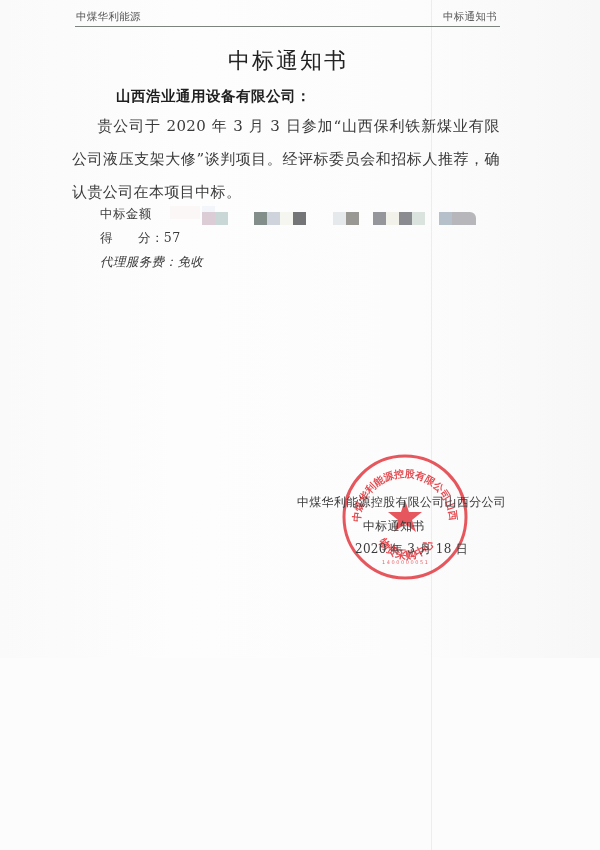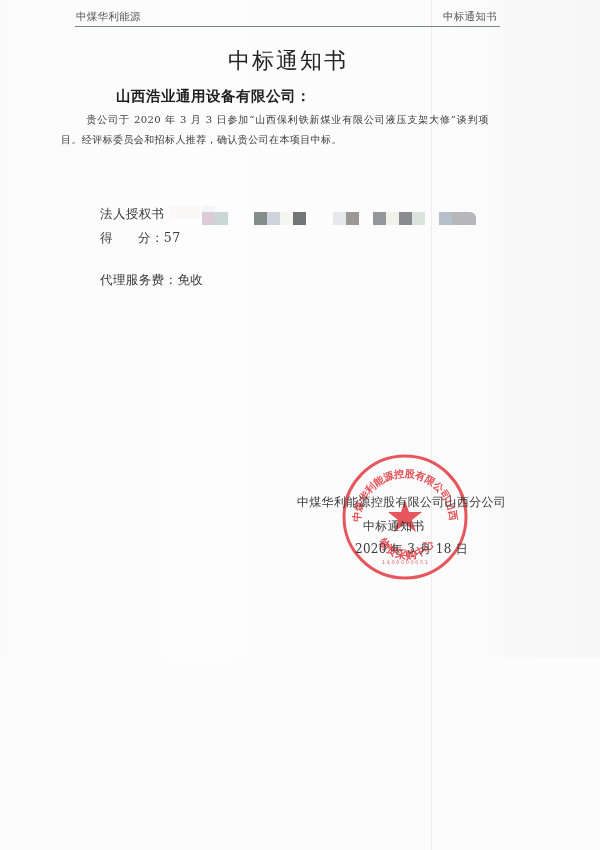--- a/index.html
+++ b/index.html
@@ -37,36 +37,36 @@
       font-family: "DejaVu Sans", "Liberation Sans", sans-serif;
       letter-spacing: 2px;
     }
     .addressee {
       position: absolute; left: 76px; top: 87px;
       font-size: 14.5px; font-weight: bold; color: #1f1f1f;
       letter-spacing: 0.5px;
       padding-left: 40px;
     }
     .para {
-      position: absolute; left: 61px; width: 428px;
-      font-size: 10px; line-height: 20px; color: #3a3a3a;
+      position: absolute; left: 72px; width: 428px;
+      font-size: 15px; line-height: 33px; color: #3a3a3a;
       text-align: justify; letter-spacing: 0.4px;
     }
     .para .indent { display: inline-block; width: 25px; }
     .para1 { top: 110px; }
     .para2 { top: 295px; }
     .info-row {
       position: absolute; left: 100px;
       font-size: 12.5px; color: #3a3a3a; letter-spacing: 0.4px;
       white-space: nowrap;
     }
     .row-project { top: 183px; }
     .row-amount { top: 206px; }
     .row-score { top: 230px; }
-    .row-fee { top: 272px; }
+    .row-fee { top: 254px; font-style: italic; }
     .score-label-a { display: inline-block; width: 38px; }
     .redact {
       position: absolute; height: 13px;
     }
     .seal {
       position: absolute; left: 340px; top: 452px; width: 130px; height: 130px;
     }
     .sign {
       position: absolute; font-size: 12px; color: #3a3a3a; letter-spacing: 0.3px;
       white-space: nowrap;
@@ -86,21 +86,21 @@
   <div class="header-rule"></div>
 
   <div class="title">中标通知书</div>
 
   <div class="addressee">山西浩业通用设备有限公司：</div>
 
   <div class="para para1"><span class="indent"></span><span>贵公司于 2020 年 3 月 3 日参加“山西保利铁新煤业有限公司液压支架大修”谈判项目。经评标委员会和招标人推荐，确认贵公司在本项目中标。</span></div>
 
 
   <div class="info-row row-amount">
-    <span>法人授权书</span>
+    <span>中标金额</span>
   </div>
   <div id="redactions">
       <div class="redact" style="left: 170px; top: 206px; width: 30px; background: rgb(251, 247, 247);"></div>
       <div class="redact" style="left: 202px; top: 206px; width: 13px; background: rgb(242, 245, 250);"></div>
       <div class="redact" style="left: 202px; top: 212px; width: 13px; background: rgb(220, 204, 214);"></div>
       <div class="redact" style="left: 215px; top: 212px; width: 13px; background: rgb(201, 215, 214);"></div>
       <div class="redact" style="left: 254px; top: 212px; width: 13px; background: rgb(131, 142, 138);"></div>
       <div class="redact" style="left: 267px; top: 212px; width: 13px; background: rgb(207, 211, 220);"></div>
       <div class="redact" style="left: 280px; top: 212px; width: 13px; background: rgb(246, 246, 240);"></div>
       <div class="redact" style="left: 293px; top: 212px; width: 13px; background: rgb(115, 117, 118);"></div>

